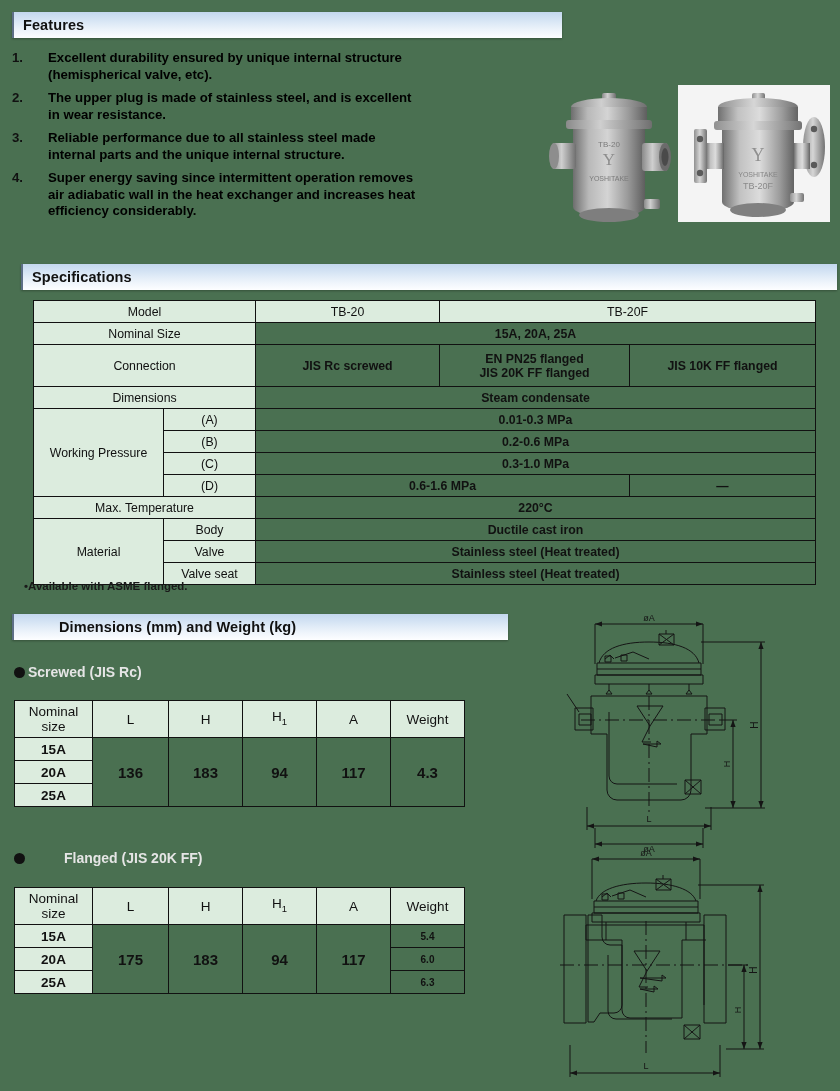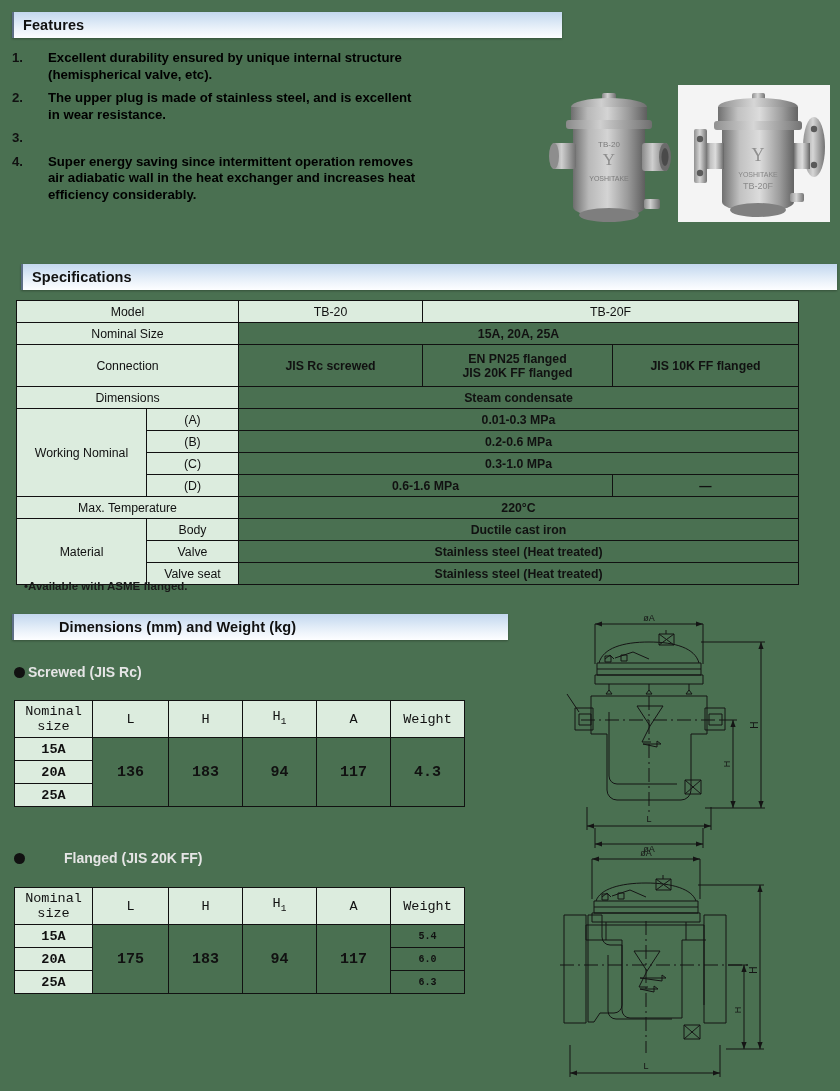--- a/index.html
+++ b/index.html
@@ -86,21 +86,21 @@
   }
   #photo-flanged {
     left: 148px; top: 0px; width: 152px; height: 137px;
     background: #f2f2f2;
   }
   .trap-svg { display: block; }
 
   
   #spec-table {
     position: absolute;
-    left: 16px; top: 300px;
+    left: 33px; top: 300px;
     width: 782px;
     border-collapse: collapse;
     table-layout: fixed;
   }
   #spec-table td {
     border: 1.3px solid #111;
     font-size: 12.3px;
     text-align: center;
     vertical-align: middle;
     padding: 2px 3px;
@@ -153,21 +153,20 @@
   }
   #dim-screwed { left: 14px; top: 700px; }
   #dim-flanged { left: 14px; top: 887px; }
   .dim-table td {
     border: 1.4px solid #111;
     text-align: center;
     vertical-align: middle;
     color: #111;
     font-size: 13px;
     padding: 1px 2px;
-    font-family: Liberation Mono, monospace;
   }
   .dim-table td.hd {
     background: #dcecde;
     font-weight: normal;
     font-size: 13.5px;
     height: 34px;
     line-height: 15px;
   }
   .dim-table td.sz {
     background: #dcecde;
@@ -209,20 +208,22 @@
     <div class="feat-text">Excellent durability ensured by unique internal structure
 (hemispherical valve, etc).</div>
   </div>
   <div class="feat-row">
     <div class="feat-num">2.</div>
     <div class="feat-text">The upper plug is made of stainless steel, and is excellent
 in wear resistance.</div>
   </div>
   <div class="feat-row">
     <div class="feat-num">3.</div>
+    <div class="feat-text">Reliable performance due to all stainless steel made
+internal parts and the unique internal structure.</div>
   </div>
   <div class="feat-row">
     <div class="feat-num">4.</div>
     <div class="feat-text">Super energy saving since intermittent operation removes
 air adiabatic wall in the heat exchanger and increases heat
 efficiency considerably.</div>
   </div>
 </div>
 
 <div id="photos">
@@ -345,21 +346,21 @@
       <td class="val">JIS Rc screwed</td>
       <td class="val" style="white-space:pre-line">EN PN25 flanged
 JIS 20K FF flanged</td>
       <td class="val">JIS 10K FF flanged</td>
     </tr>
     <tr class="row-h">
       <td class="lbl" colspan="2">Dimensions</td>
       <td class="val" colspan="3">Steam condensate</td>
     </tr>
     <tr class="row-h">
-      <td class="lbl" rowspan="4">Working Nominal</td>
+      <td class="lbl" rowspan="4">Working Pressure</td>
       <td class="lbl">(A)</td>
       <td class="val" colspan="3">0.01-0.3 MPa</td>
     </tr>
     <tr class="row-h">
       <td class="lbl">(B)</td>
       <td class="val" colspan="3">0.2-0.6 MPa</td>
     </tr>
     <tr class="row-h">
       <td class="lbl">(C)</td>
       <td class="val" colspan="3">0.3-1.0 MPa</td>

